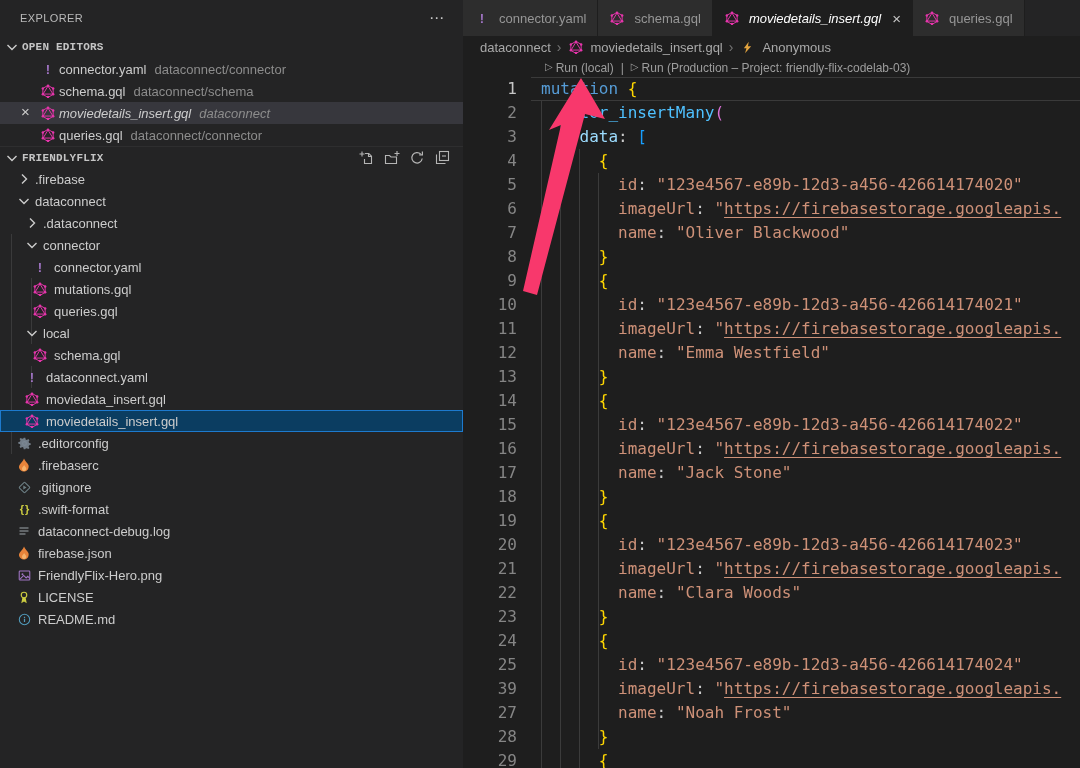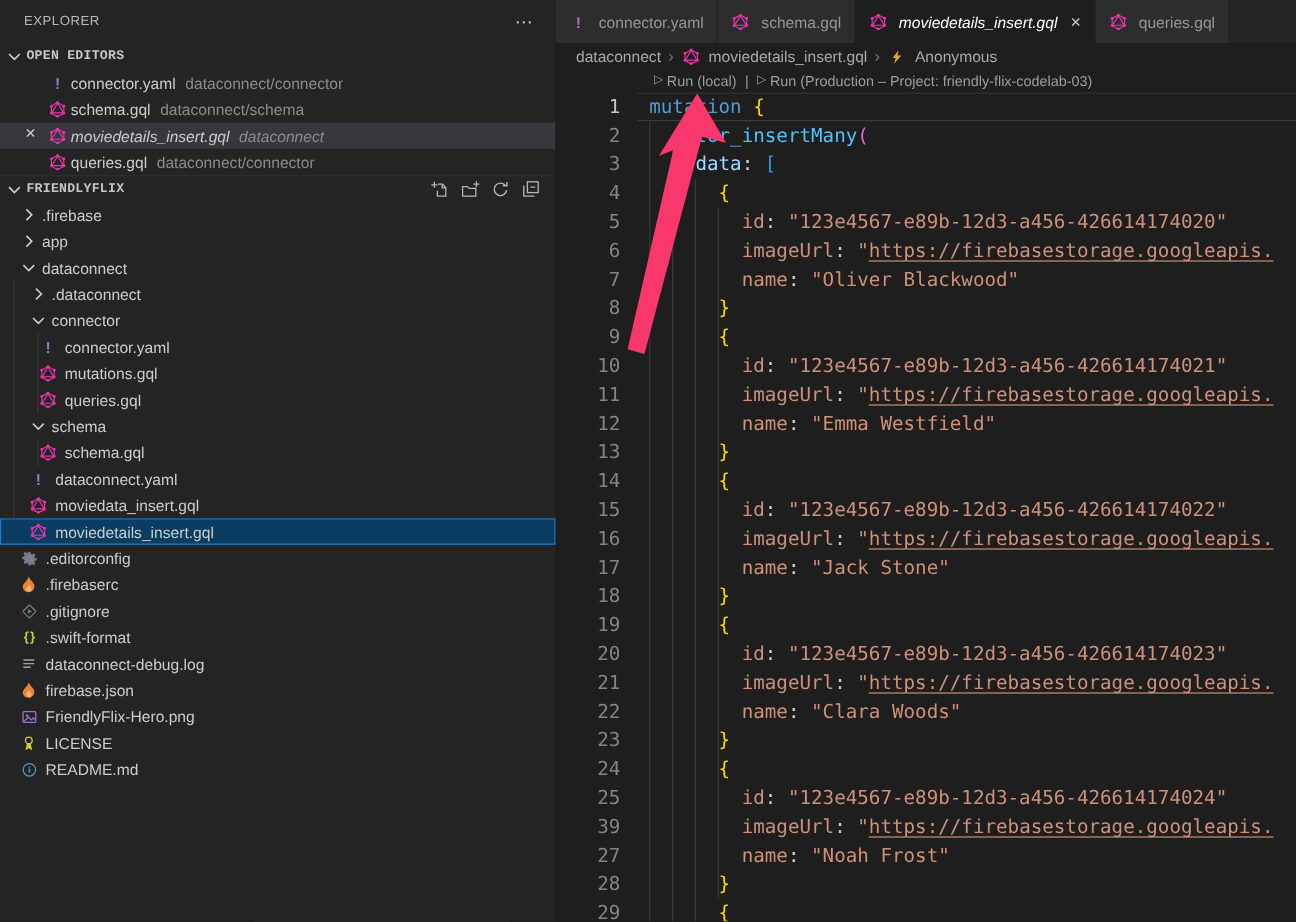--- a/index.html
+++ b/index.html
@@ -195,29 +195,20 @@
             <svg width="16" height="16" viewBox="0 0 16 16" fill="none" stroke="#cccccc" stroke-width="1.4">
               <path d="M6 3.5 10.5 8 6 12.5"></path>
             </svg>
           </span>
           <span class="tlabel">.firebase</span>
         </div>
         <div class="trow">
           <span style="width:16px;flex:none"></span>
           <span class="chev">
             <svg width="16" height="16" viewBox="0 0 16 16" fill="none" stroke="#cccccc" stroke-width="1.4">
-              <path d="M6 3.5 10.5 8 6 12.5"></path>
-            </svg>
-          </span>
-          <span class="tlabel">app</span>
-        </div>
-        <div class="trow">
-          <span style="width:16px;flex:none"></span>
-          <span class="chev">
-            <svg width="16" height="16" viewBox="0 0 16 16" fill="none" stroke="#cccccc" stroke-width="1.4">
               <path d="M3.5 6 8 10.5 12.5 6"></path>
             </svg>
           </span>
           <span class="tlabel">dataconnect</span>
         </div>
         <div class="trow">
           <span style="width:24px;flex:none"></span>
           <span class="chev">
             <svg width="16" height="16" viewBox="0 0 16 16" fill="none" stroke="#cccccc" stroke-width="1.4">
               <path d="M6 3.5 10.5 8 6 12.5"></path>
@@ -277,21 +268,21 @@
           </span>
           <span class="tlabel">queries.gql</span>
         </div>
         <div class="trow">
           <span style="width:24px;flex:none"></span>
           <span class="chev">
             <svg width="16" height="16" viewBox="0 0 16 16" fill="none" stroke="#cccccc" stroke-width="1.4">
               <path d="M3.5 6 8 10.5 12.5 6"></path>
             </svg>
           </span>
-          <span class="tlabel">schema</span>
+          <span class="tlabel">local</span>
         </div>
         <div class="trow">
           <span style="width:32px;flex:none"></span>
           <span class="fic">
             <svg width="14" height="14" viewBox="0 0 16 16" fill="none" stroke="#e535ab" stroke-width="1.1">
       <path d="M8 1.6 13.9 5v6.9L8 15.3 2.1 11.9V5Z"></path>
               <path d="M2.4 11.5h11.2L8 2.3Z"></path>
       <g fill="#e535ab" stroke="none">
                 <circle cx="8" cy="1.9" r="1.4"></circle>
                 <circle cx="13.9" cy="5.1" r="1.4"></circle>

